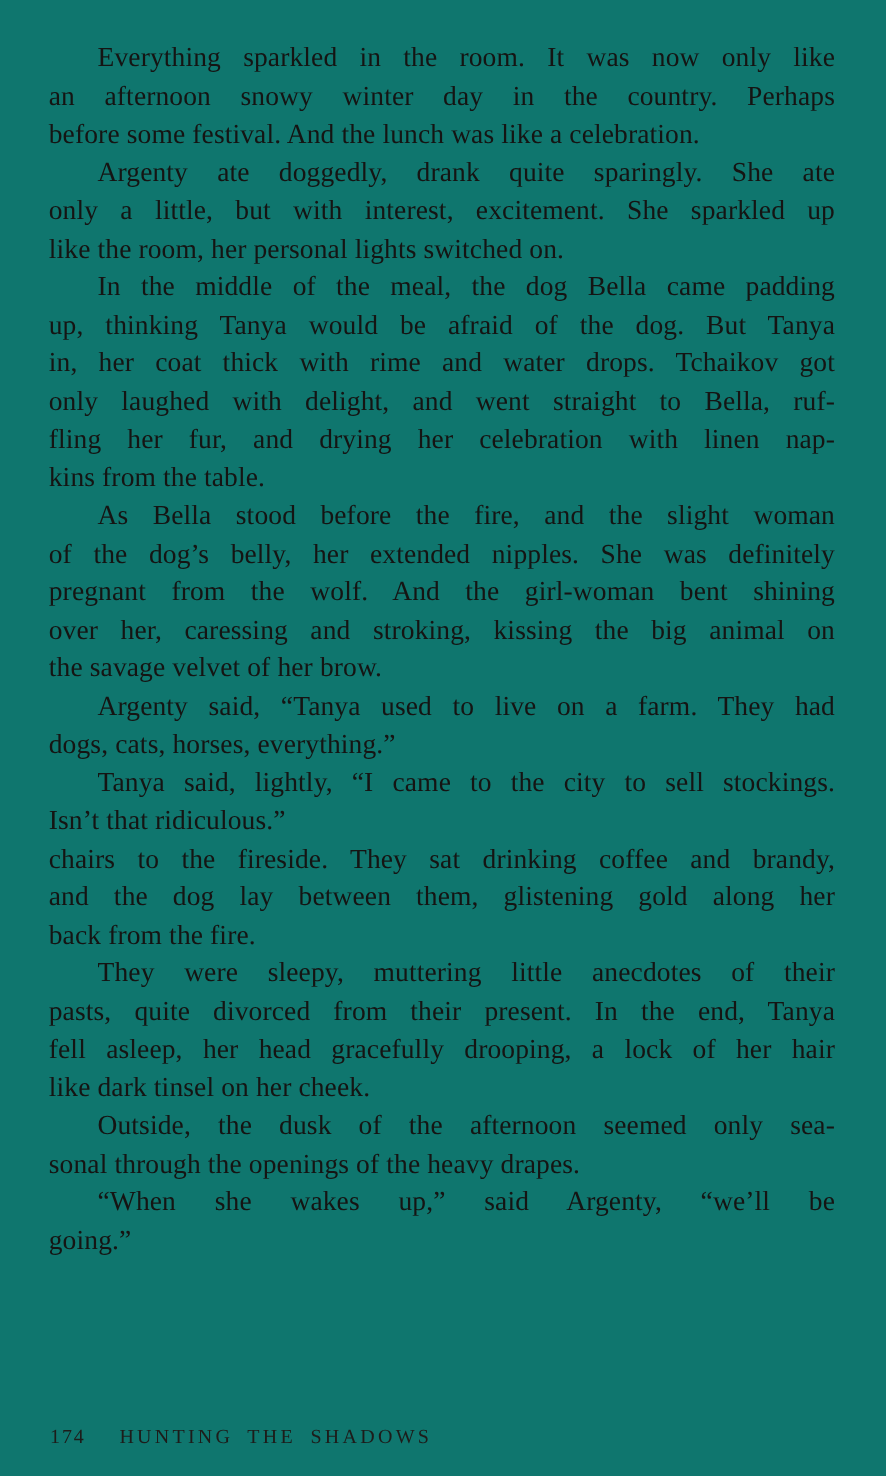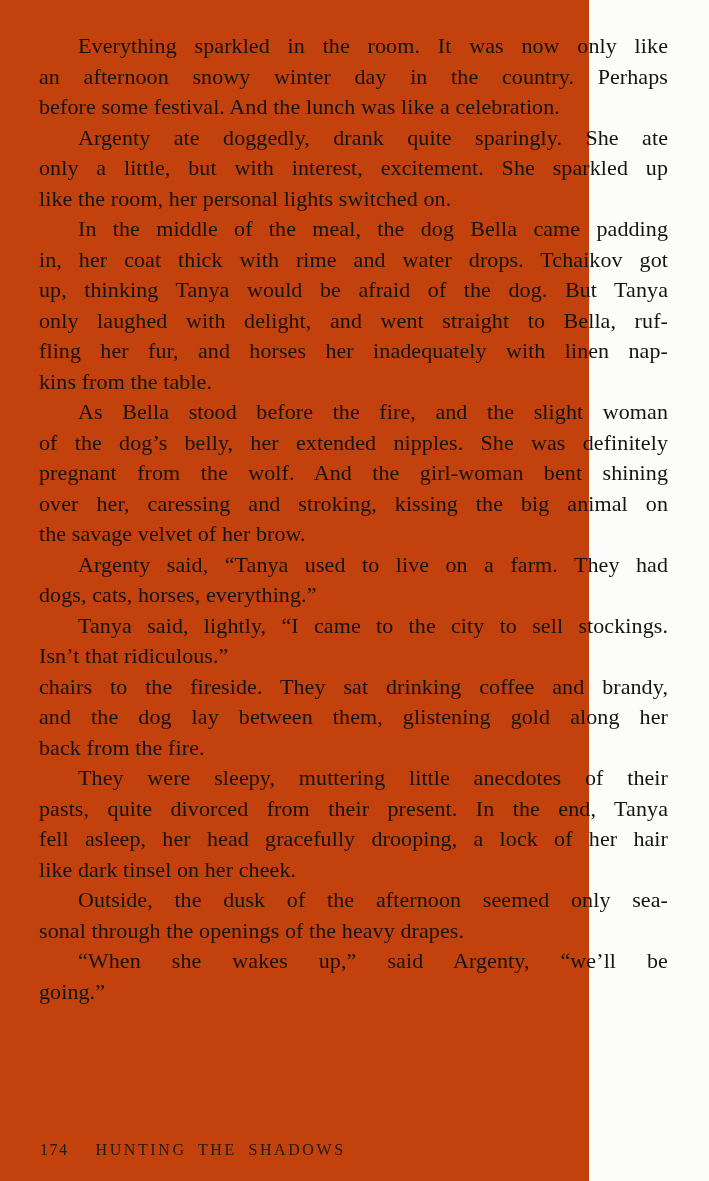--- a/index.html
+++ b/index.html
@@ -6,23 +6,23 @@
   body {
     width: 709px;
     height: 1181px;
     background: #fcfcfa;
     overflow: hidden;
     font-family: "Liberation Serif", "DejaVu Serif", serif;
     color: #151413;
   }
   .page {
     position: relative;
-    width: 589px;
+    width: 709px;
     height: 1181px;
-    background: #c2410c;
+    background: #0f766e;
   }
   .text-block {
     position: absolute;
     left: 39px;
     top: 31px;
     width: 629px;
   }
   .paragraph { margin: 0; padding: 0; }
   .line {
     font-size: 22px;
@@ -65,24 +65,24 @@
         <div class="line">an afternoon snowy winter day in the country. Perhaps</div>
         <div class="line last">before some festival. And the lunch was like a celebration.</div>
       </div>
       <div class="paragraph">
         <div class="line first">Argenty ate doggedly, drank quite sparingly. She ate</div>
         <div class="line">only a little, but with interest, excitement. She sparkled up</div>
         <div class="line last">like the room, her personal lights switched on.</div>
       </div>
       <div class="paragraph">
         <div class="line first">In the middle of the meal, the dog Bella came padding</div>
+        <div class="line">up, thinking Tanya would be afraid of the dog. But Tanya</div>
         <div class="line">in, her coat thick with rime and water drops. Tchaikov got</div>
-        <div class="line">up, thinking Tanya would be afraid of the dog. But Tanya</div>
         <div class="line">only laughed with delight, and went straight to Bella, ruf-</div>
-        <div class="line">fling her fur, and horses her inadequately with linen nap-</div>
+        <div class="line">fling her fur, and drying her celebration with linen nap-</div>
         <div class="line last">kins from the table.</div>
       </div>
       <div class="paragraph">
         <div class="line first">As Bella stood before the fire, and the slight woman</div>
         <div class="line">of the dog’s belly, her extended nipples. She was definitely</div>
         <div class="line">pregnant from the wolf. And the girl-woman bent shining</div>
         <div class="line">over her, caressing and stroking, kissing the big animal on</div>
         <div class="line last">the savage velvet of her brow.</div>
       </div>
       <div class="paragraph">

